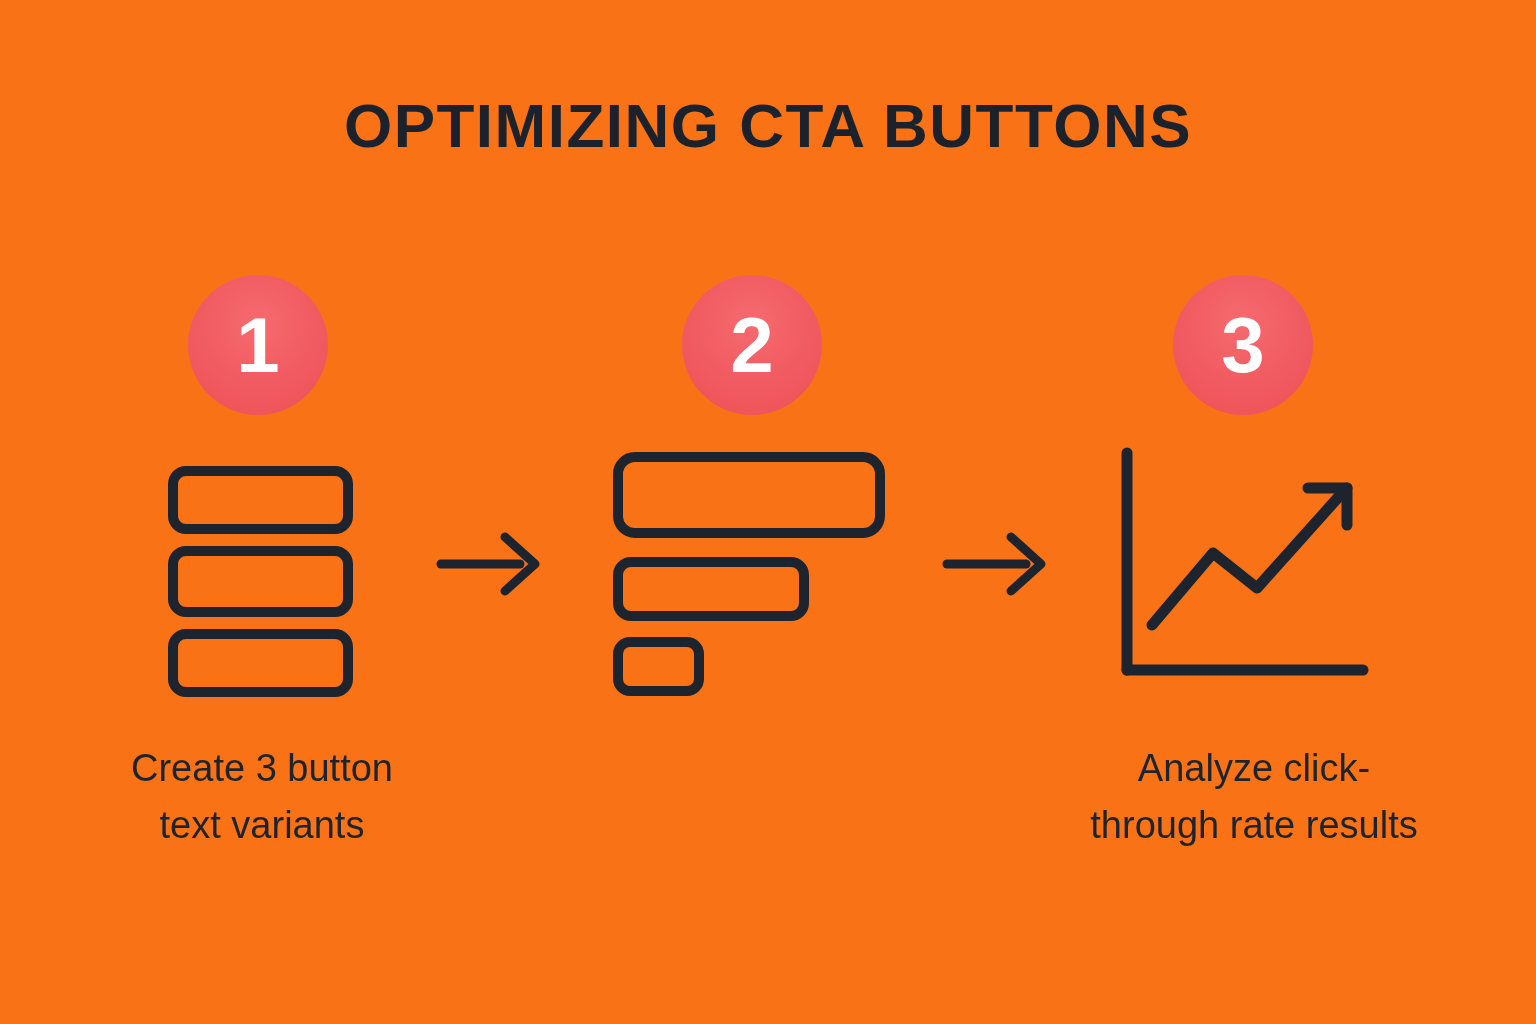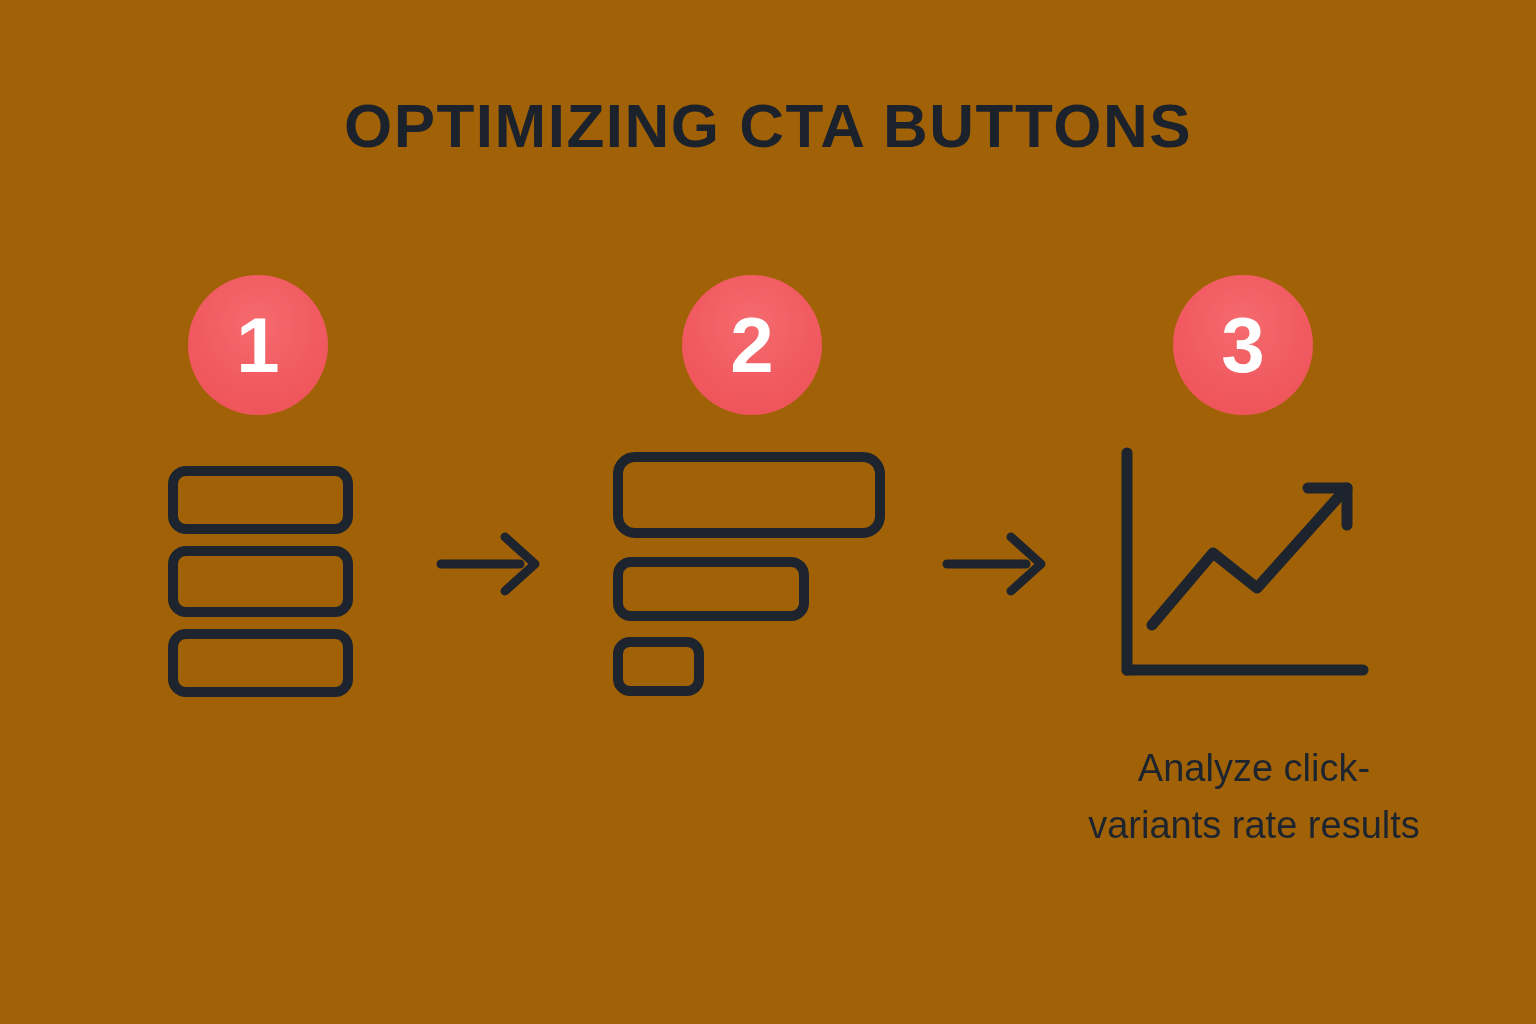--- a/index.html
+++ b/index.html
@@ -1,20 +1,20 @@
 <!DOCTYPE html>
 <html><head>
 <meta charset="utf-8">
 <style>
   html, body { margin: 0; padding: 0; background: #e8e4dc; }
   .canvas {
     position: relative;
     width: 1536px;
     height: 1024px;
-    background: #a16207;
+    background: #f97316;
     font-family: "Liberation Sans", sans-serif;
     overflow: hidden;
   }
   .title {
     position: absolute;
     top: 90px;
     left: 0;
     width: 100%;
     text-align: center;
     font-size: 62px;
@@ -70,20 +70,22 @@
   <div class="badge badge-1">
     <span>1</span>
   </div>
   <div class="icon icon-1">
     <svg width="185" height="240" viewBox="0 0 185 240" fill="none">
       <rect x="5" y="9" width="175" height="58" rx="13" stroke="#1d242d" stroke-width="10"></rect>
       <rect x="5" y="89" width="175" height="61" rx="13" stroke="#1d242d" stroke-width="10"></rect>
       <rect x="5" y="172" width="175" height="58" rx="13" stroke="#1d242d" stroke-width="10"></rect>
     </svg>
   </div>
+  <div class="caption caption-1">Create 3 button
+text variants</div>
 
   <div class="arrow arrow-1">
     <svg width="112" height="72" viewBox="0 0 112 72" fill="none">
       <path d="M9 36 H88" stroke="#1d242d" stroke-width="9" stroke-linecap="round"></path>
       <path d="M73 9 L103 36 L73 63" stroke="#1d242d" stroke-width="9" stroke-linecap="round" stroke-linejoin="round"></path>
     </svg>
   </div>
 
   <div class="badge badge-2">
     <span>2</span>
@@ -109,15 +111,15 @@
   <div class="icon icon-3">
     <svg width="252" height="237" viewBox="0 0 252 237" fill="none">
       <path d="M10 10 V 227" stroke="#1d242d" stroke-width="11" stroke-linecap="round"></path>
       <path d="M10 227 H 246" stroke="#1d242d" stroke-width="11" stroke-linecap="round"></path>
       <path d="M35 182 L96 110 L140 145 L226 49" stroke="#1d242d" stroke-width="11" stroke-linecap="round" stroke-linejoin="round"></path>
       <path d="M191 45 H 230" stroke="#1d242d" stroke-width="11" stroke-linecap="round"></path>
       <path d="M230 45 V 82" stroke="#1d242d" stroke-width="11" stroke-linecap="round"></path>
     </svg>
   </div>
   <div class="caption caption-3">Analyze click-
-variants rate results</div>
+through rate results</div>
 
 </div>
 
 </body></html>

